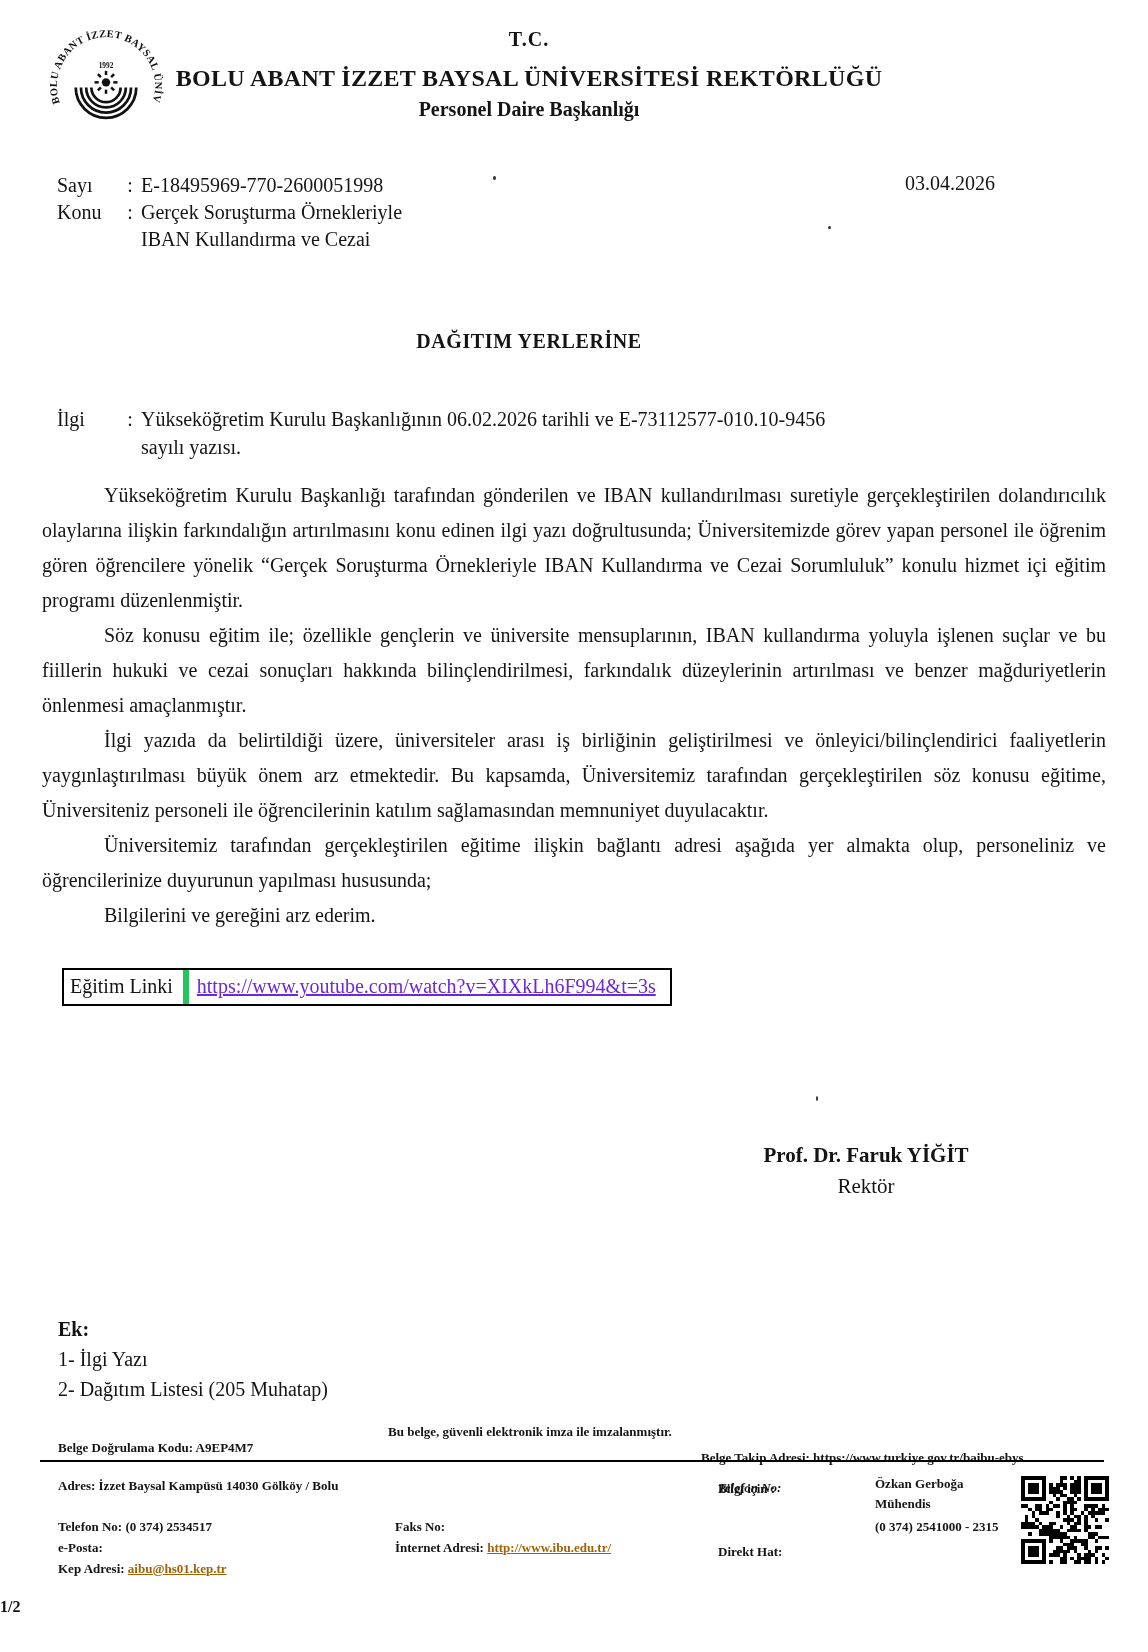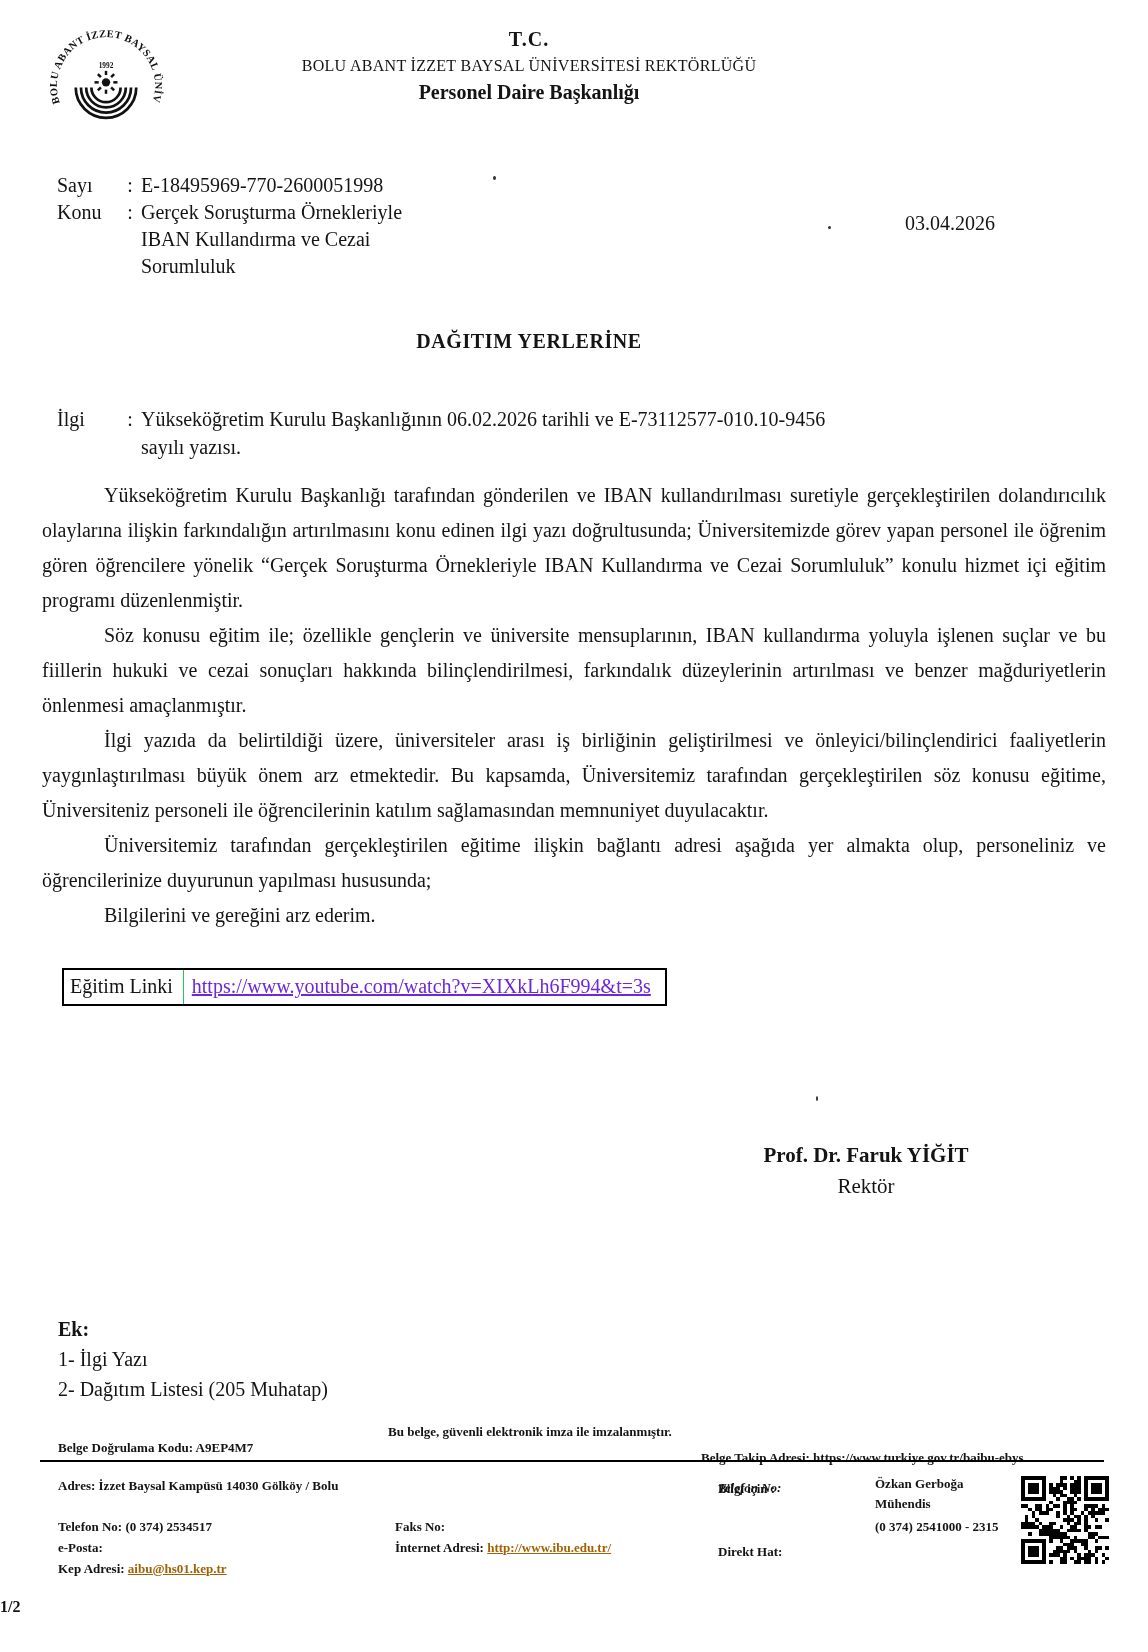--- a/index.html
+++ b/index.html
@@ -6,41 +6,41 @@
   .page{
     position:relative;width:1148px;height:1652px;margin:0 auto;
     background:#ffffff;color:#141414;
     font-family:"Liberation Serif","DejaVu Serif",serif;
     overflow:hidden;
   }
   
   .logo{position:absolute;left:46px;top:26px;width:120px;height:120px;}
   .header-text{position:absolute;left:100px;right:190px;top:28px;text-align:center;}
   .hdr-tc{font-size:20px;font-weight:bold;letter-spacing:1px;}
-  .hdr-org{font-size:16px;font-weight:normal;margin-top:6px;letter-spacing:0.3px;}
+  .hdr-org{font-size:24px;font-weight:bold;margin-top:14px;letter-spacing:0.3px;}
   .hdr-dept{font-size:20px;font-weight:bold;margin-top:6px;}
   
   .meta{position:absolute;left:57px;top:172px;font-size:20px;line-height:27px;}
   .meta-row{display:flex;}
   .meta-label{width:62px;}
   .meta-colon{width:22px;text-align:center;}
   .meta-indent{padding-left:84px;}
-  .doc-date{position:absolute;top:172px;left:905px;font-size:20px;margin-top:40px;}
+  .doc-date{position:absolute;top:172px;left:905px;font-size:20px;}
   
   .recipient{position:absolute;left:100px;right:190px;top:330px;text-align:center;
     font-size:20px;font-weight:bold;letter-spacing:0.6px;}
   .ilgi{position:absolute;left:57px;top:405px;font-size:20px;line-height:28px;}
   
   .body-text{position:absolute;left:42px;right:42px;top:478px;
     font-size:20px;line-height:35px;text-align:justify;}
   .body-text p{margin:0;text-indent:62px;}
   
   .link-table{position:absolute;left:62px;top:968px;border:2px solid #000;
     display:flex;align-items:stretch;background:#fff;}
-  .link-cell-label{border-right:1px solid #22c55e;padding:5px 10px 6px 6px;font-size:20px;white-space:nowrap;}
+  .link-cell-label{border-right:6px solid #22c55e;padding:5px 10px 6px 6px;font-size:20px;white-space:nowrap;}
   .link-cell-url{padding:5px 14px 6px 8px;font-size:20px;white-space:nowrap;}
   .link-cell-url a{color:#6d28d9;text-decoration:underline;}
   
   .signature{position:absolute;left:700px;width:332px;top:1140px;text-align:center;
     font-size:21px;line-height:31px;}
   .sig-name{font-weight:bold;}
   
   .ek{position:absolute;left:58px;top:1314px;font-size:20px;line-height:30px;}
   .ek-label{font-weight:bold;}
   
@@ -114,21 +114,20 @@
       <span class="meta-label">Sayı</span>
       <span class="meta-colon">:</span>
       <span>E-18495969-770-2600051998</span>
     </div>
     <div class="meta-row">
       <span class="meta-label">Konu</span>
       <span class="meta-colon">:</span>
       <span>Gerçek Soruşturma Örnekleriyle</span>
     </div>
     <div class="meta-indent">IBAN Kullandırma ve Cezai</div>
-    <div class="meta-indent">Sorumluluk</div>
   </div>
   <div class="doc-date">03.04.2026</div>
 
   <div class="recipient">DAĞITIM YERLERİNE</div>
 
   <div class="ilgi">
     <div class="meta-row">
       <span class="meta-label">İlgi</span>
       <span class="meta-colon">:</span>
       <span>Yükseköğretim Kurulu Başkanlığının 06.02.2026 tarihli ve E-73112577-010.10-9456</span>

